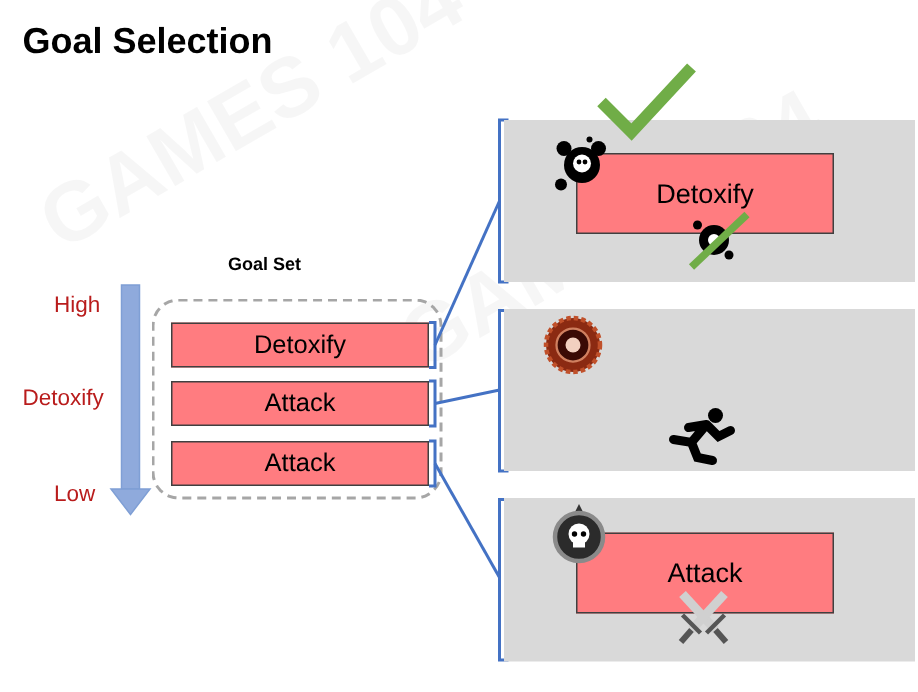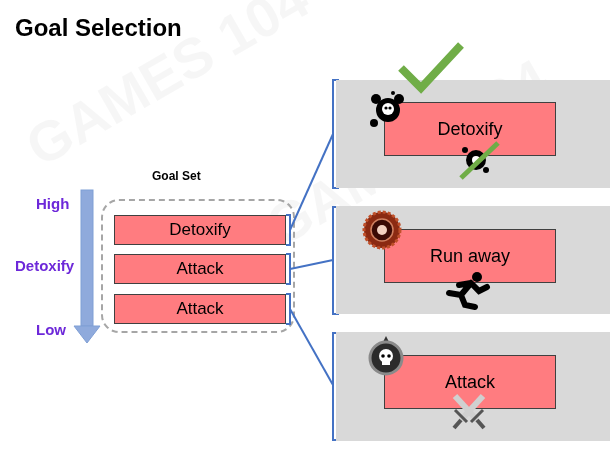--- a/index.html
+++ b/index.html
@@ -1,20 +1,20 @@
 <!DOCTYPE html>
 <html><head>
 <meta charset="utf-8">
 <style>
   html, body { margin: 0; padding: 0; }
   body { width: 612px; height: 461px; background: #ffffff; position: relative; overflow: hidden; font-family: "Liberation Sans", sans-serif; }
   .abs { position: absolute; }
   .title { left: 15px; top: 14px; font-size: 24px; font-weight: bold; color: #000; }
   .watermark { font-weight: bold; color: rgba(0,0,0,0.035); font-size: 56px; transform: rotate(-30deg); white-space: nowrap; }
-  .prio { font-size: 15px; font-weight: bold; color: #6d28d9; }
+  .prio { font-size: 15px; font-weight: normal; color: #b91c1c; }
   .goalset-title { left: 152px; top: 169px; font-size: 12px; font-weight: bold; }
   .goalset-box { left: 101px; top: 199px; width: 194px; height: 134px; border: 2px dashed #a6a6a6; border-radius: 18px; box-sizing: border-box; }
   .goal { left: 114px; width: 172px; height: 30px; background: #ff7c80; border: 1px solid #404040; box-sizing: border-box; font-size: 17px; text-align: center; line-height: 28px; color: #000; }
   .panel { left: 336px; width: 274px; background: #d9d9d9; }
   .inner { background: #ff7c80; border: 1px solid #404040; box-sizing: border-box; font-size: 18px; text-align: center; color: #000; }
 </style>
 </head>
 <body>
 
 <div class="abs watermark" style="left:10px;top:40px;">GAMES 104</div>
@@ -68,21 +68,20 @@
       <circle cx="40" cy="32" r="3" fill="#000"></circle>
     <circle cx="30" cy="22" r="4" fill="#fff"></circle>
     <line x1="15" y1="40" x2="52" y2="5" stroke="#70ad47" stroke-width="5"></line>
   </svg>
   <svg class="abs" style="left:60px;top:-40px;" width="70" height="60">
     <polyline points="5,28 25,48 65,5" fill="none" stroke="#70ad47" stroke-width="8"></polyline>
   </svg>
 </div>
 
 <div class="abs panel" style="top:206px;height:108px;">
-  <div class="abs inner" style="left:48px;top:23px;width:172px;height:54px;line-height:52px;">Run away</div>
   <svg class="abs" style="left:26px;top:4px;" width="40" height="40">
     <circle cx="20" cy="20" r="18" fill="#8b2a12" stroke="#c0502a" stroke-width="3" stroke-dasharray="3 2"></circle>
     <circle cx="20" cy="20" r="11" fill="#3a0a05" stroke="#d08060" stroke-width="1.5"></circle>
     <circle cx="20" cy="20" r="5" fill="#f2d0c0"></circle>
   </svg>
   <svg class="abs" style="left:105px;top:65px;" width="50" height="40">
     <circle cx="36" cy="6" r="5" fill="#000"></circle>
     <path d="M30,12 L20,24 L8,22 M20,24 L24,34 L34,36 M30,12 L38,20 L46,16 M30,12 L18,14" stroke="#000" stroke-width="6" fill="none" stroke-linecap="round"></path>
   </svg>
 </div>

